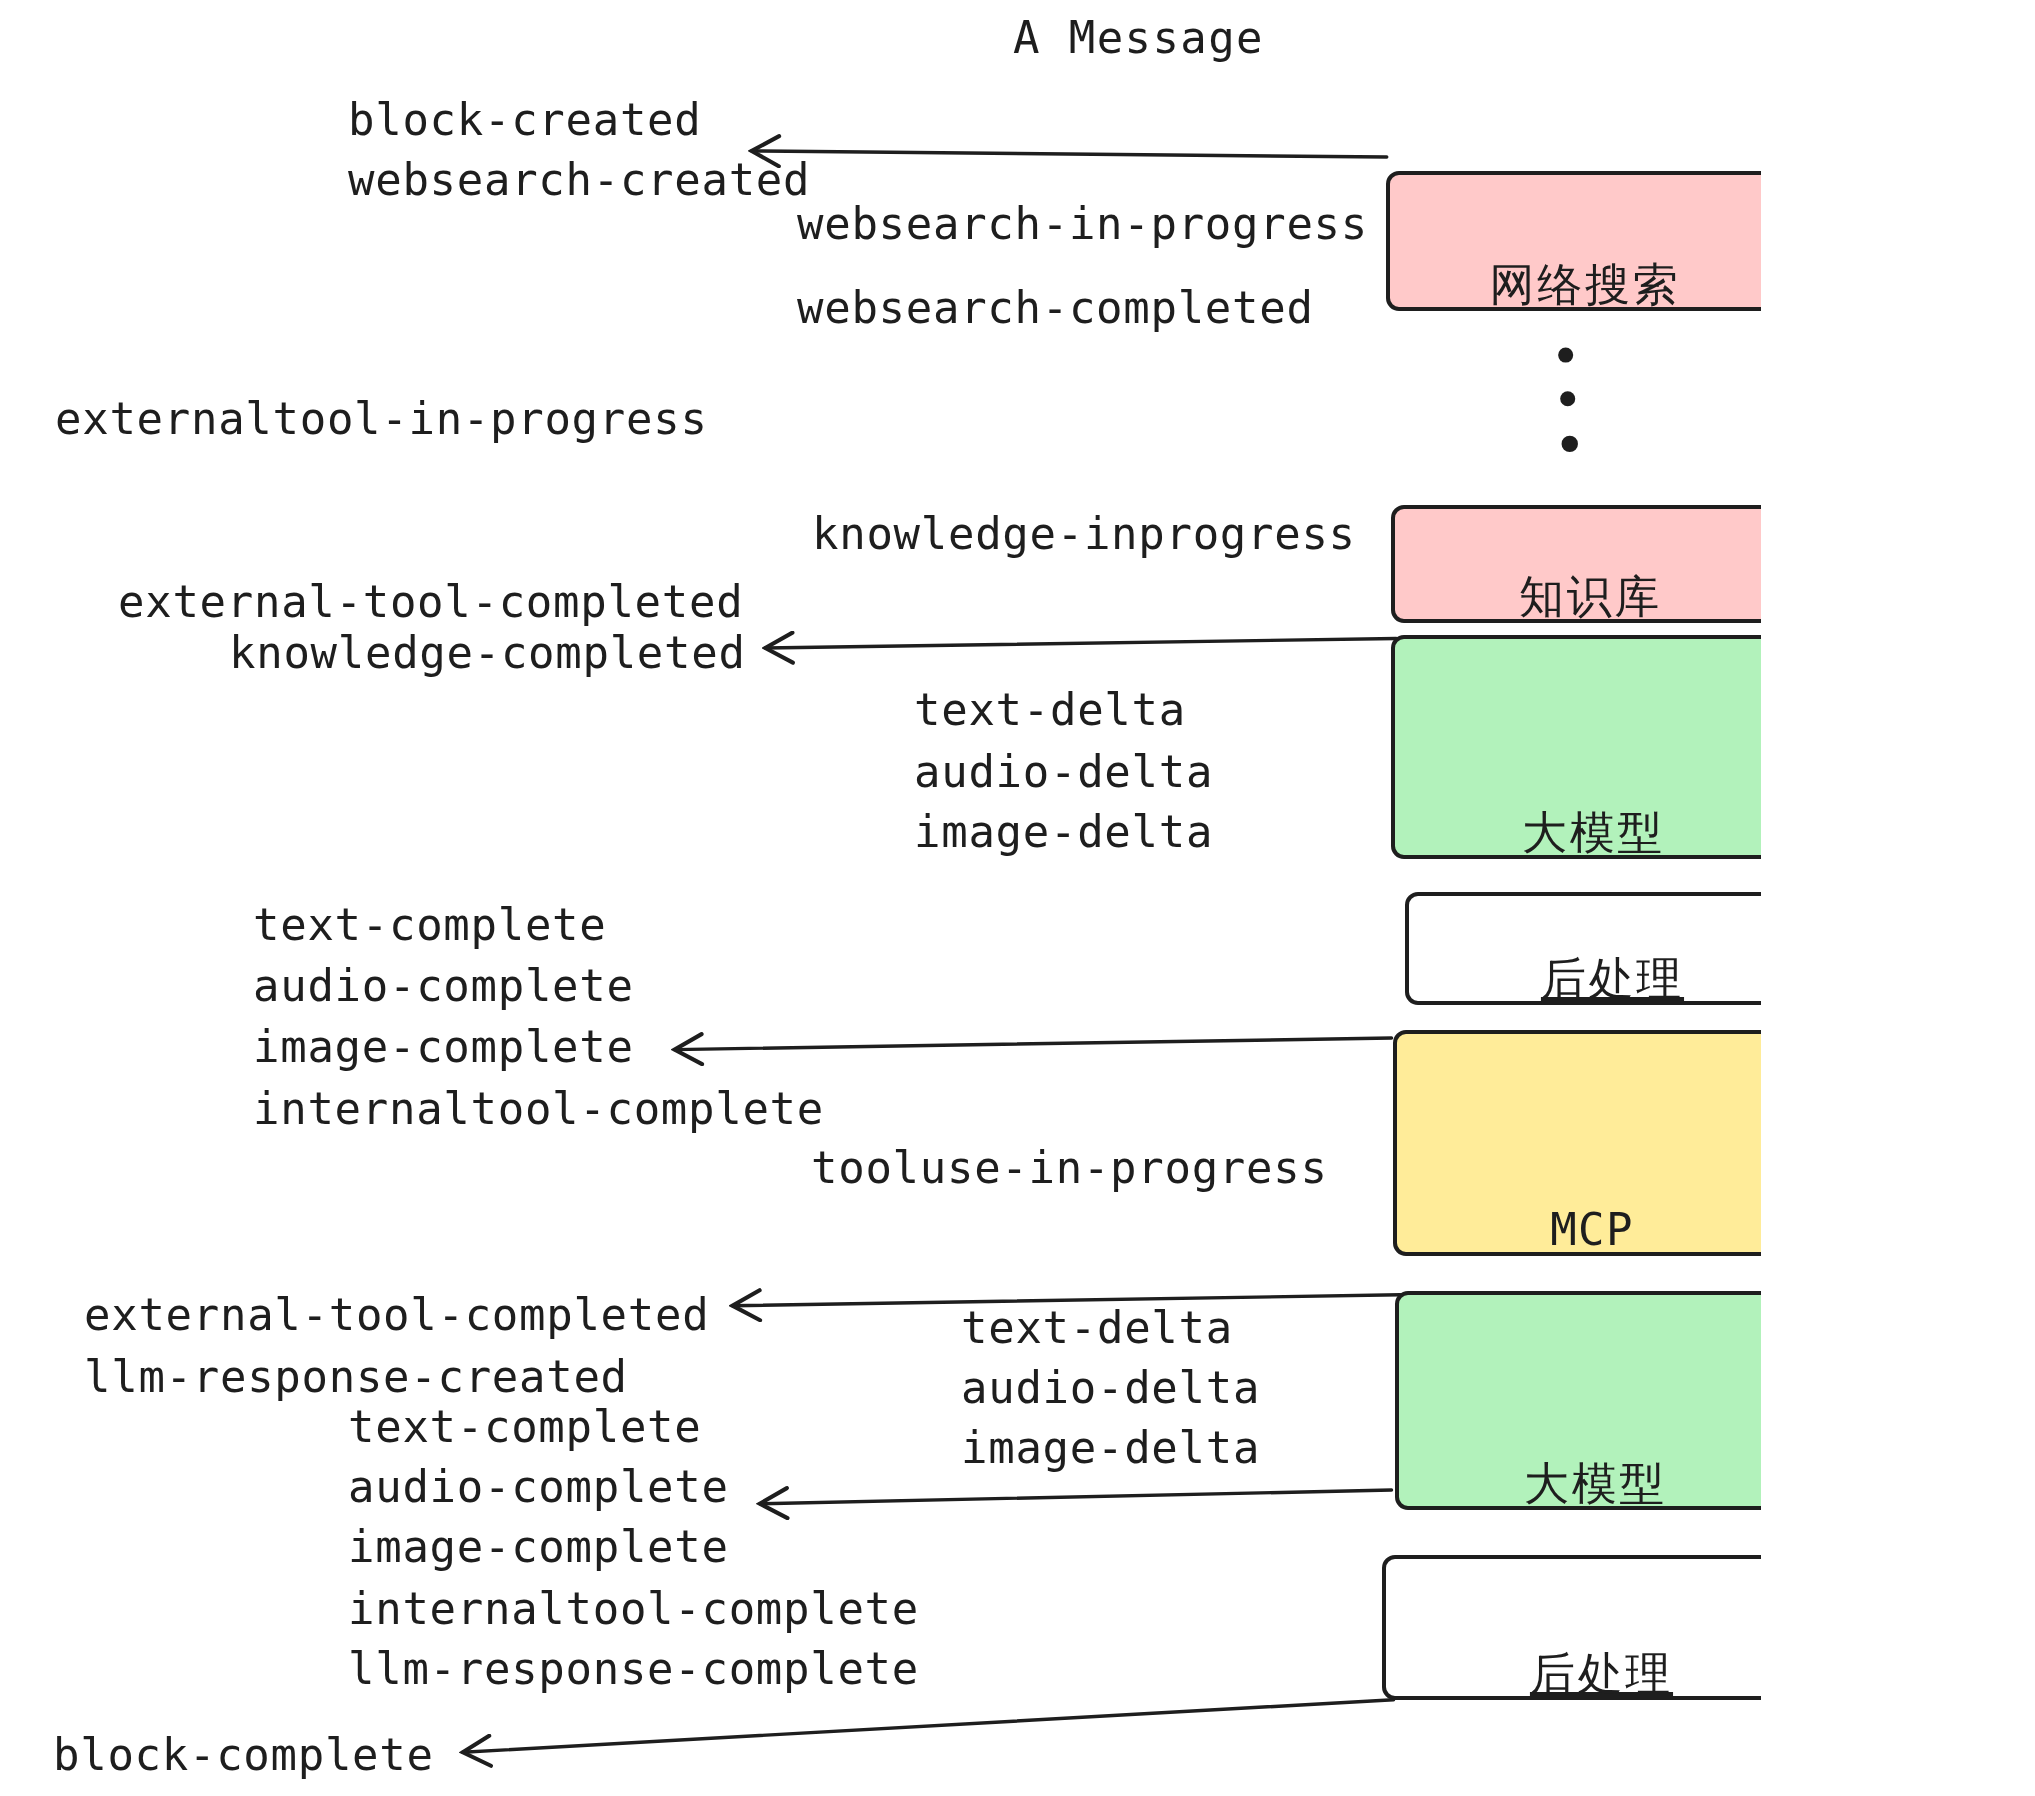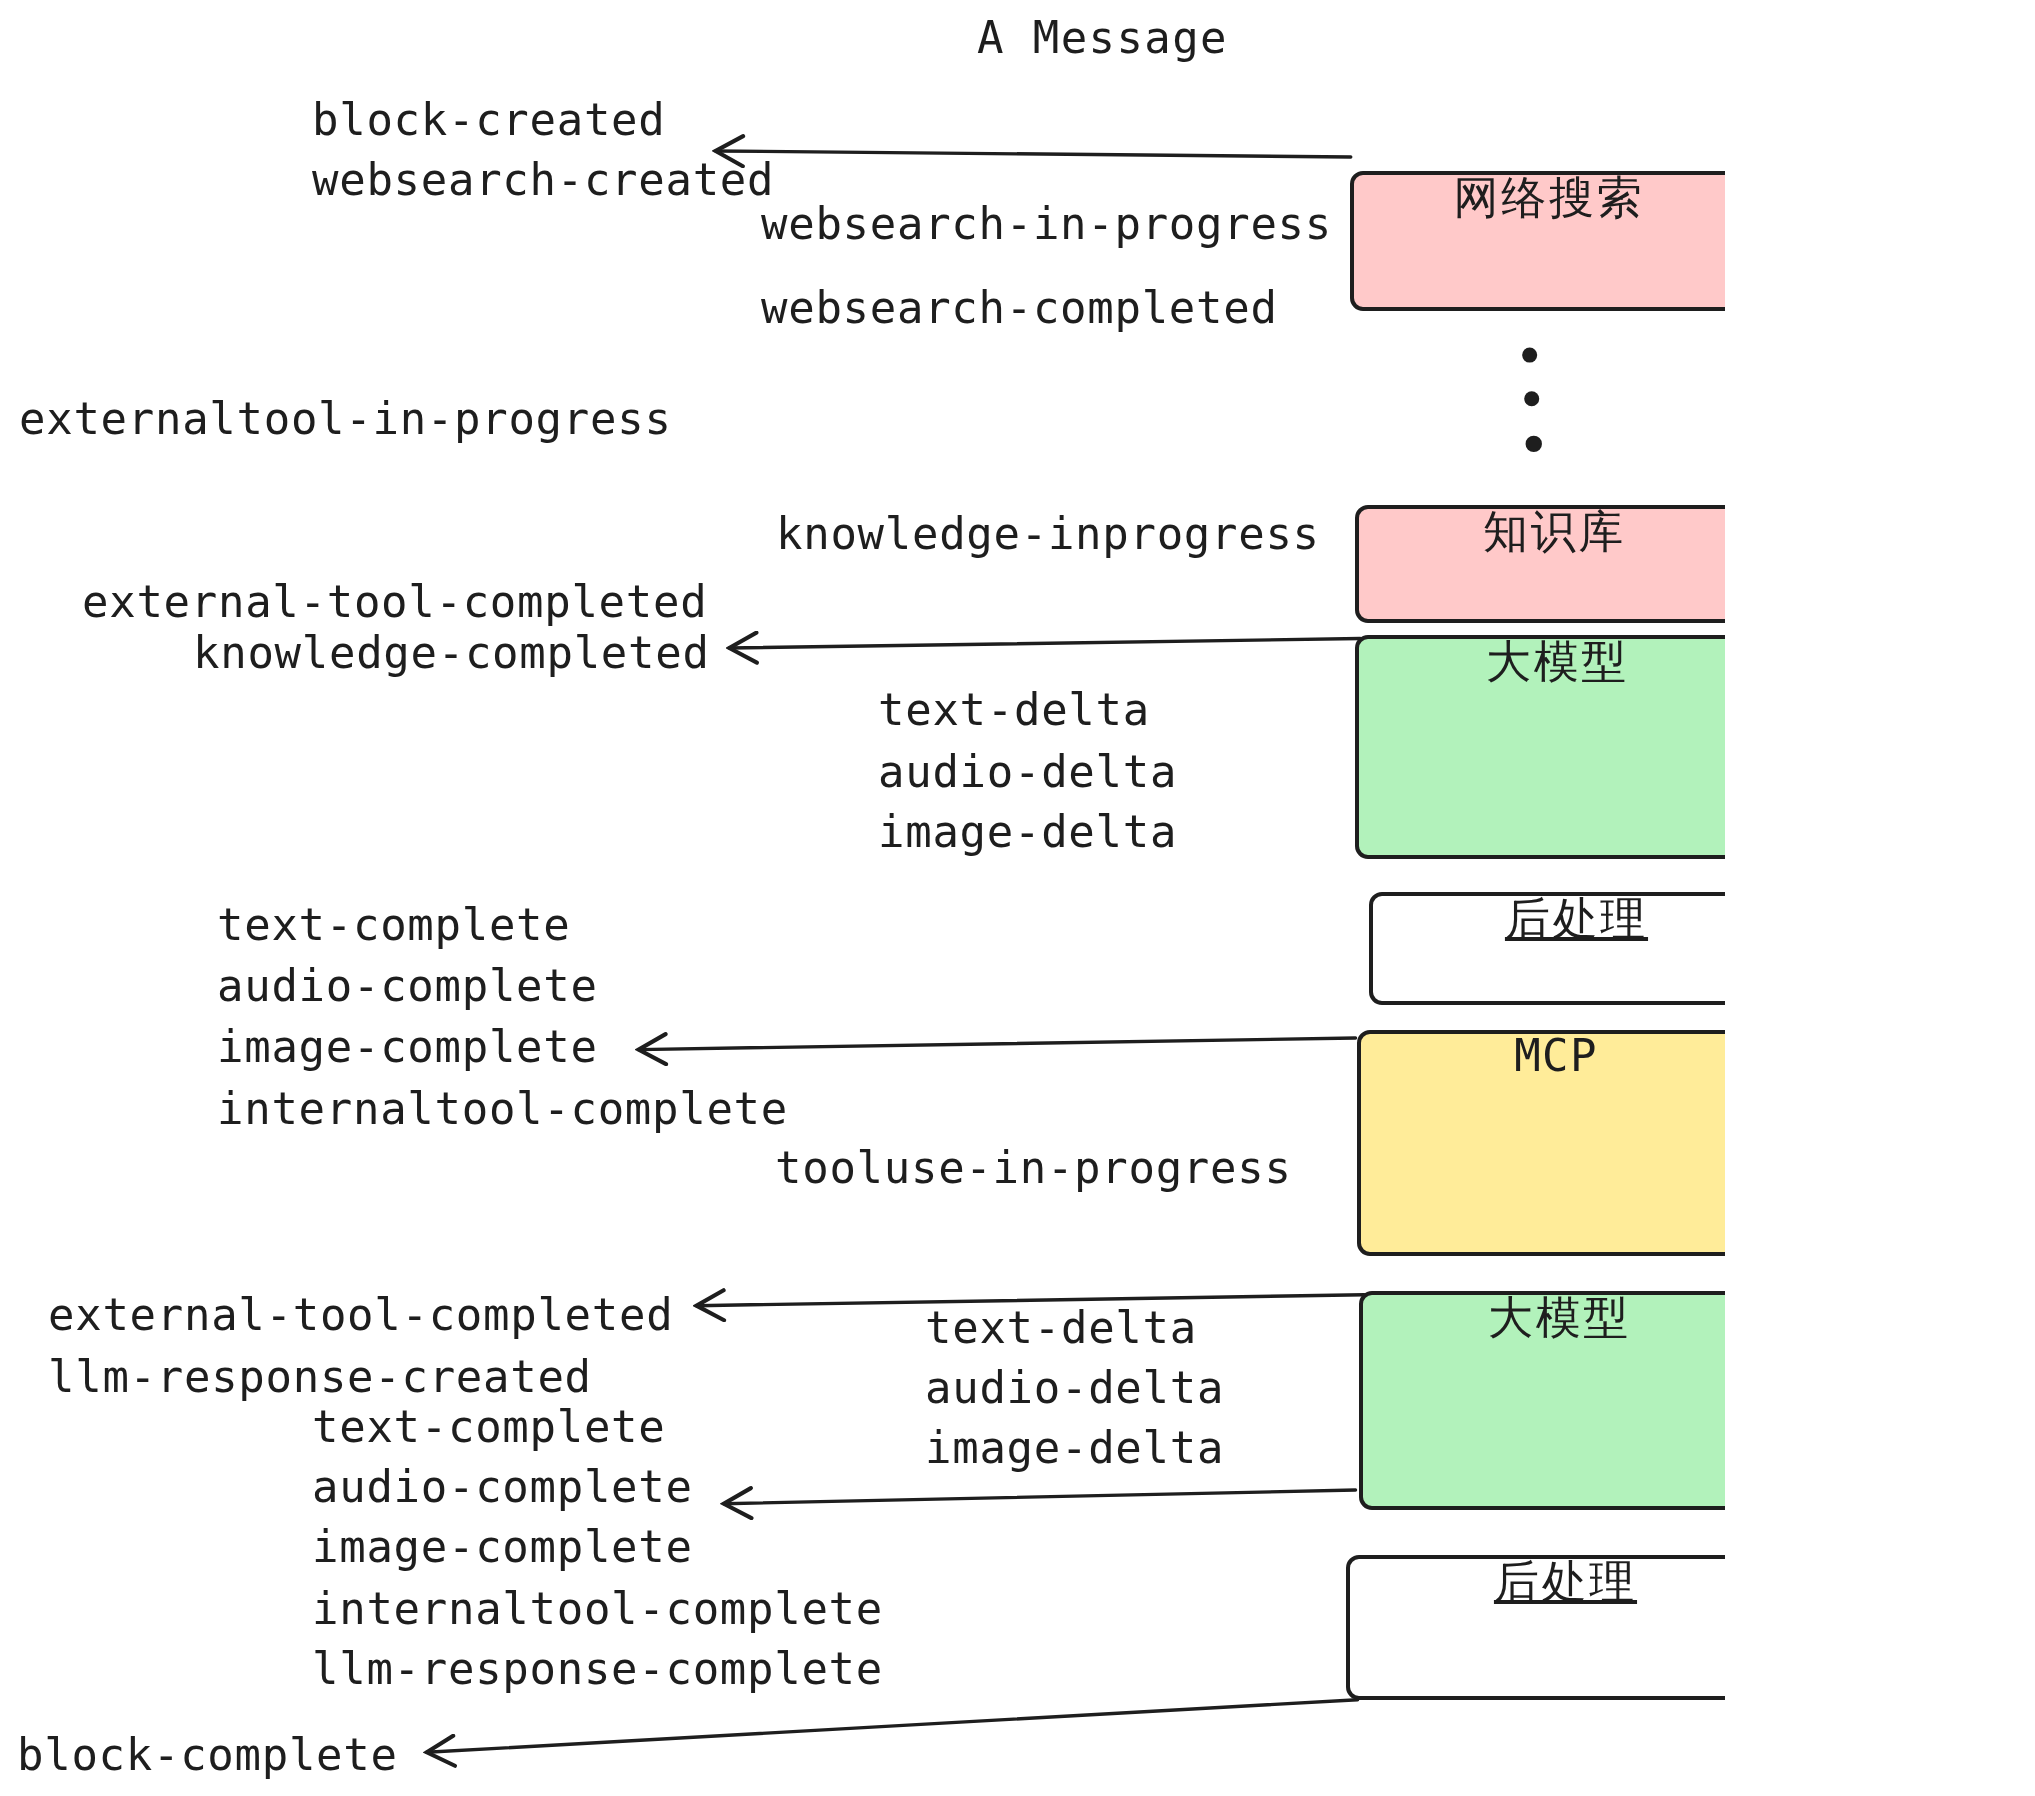--- a/index.html
+++ b/index.html
@@ -2,33 +2,33 @@
 <html style="--color-pink: #ffc9c9; --color-green: #b2f2bb; --color-yellow: #ffec99; --color-white: #ffffff; --color-ink: #1e1e1e; --color-bg: #ffffff;font-size:11px"><head>
 <meta charset="utf-8">
 <style>
   :root{
     --color-pink:#ffc9c9; --color-green:#b2f2bb; --color-yellow:#ffec99;
     --color-white:#ffffff; --color-ink:#1e1e1e; --color-bg:#ffffff;
   }
   html,body{margin:0;padding:0;background:var(--color-bg);}
   #canvas{
     position:relative; width:1725px; height:1796px; background:var(--color-bg);
-    font-family:"DejaVu Sans Mono", monospace; color:var(--color-ink); overflow:hidden;
+    font-family:"DejaVu Sans Mono", monospace; color:var(--color-ink); overflow:hidden;margin-left:36px;
   }
   .evt{
     position:absolute; white-space:nowrap; font:44px/1.05 "DejaVu Sans Mono", monospace;
     letter-spacing:0.7px; color:var(--color-ink);
   }
   .title{
     position:absolute; white-space:nowrap; font:44px/1.05 "DejaVu Sans Mono", monospace;
     letter-spacing:1.4px; color:var(--color-ink);
   }
   .box{
     position:absolute; box-sizing:border-box; border:4.1px solid var(--color-ink);
-    border-radius:13px; display:flex; align-items:flex-start; justify-content:center;
+    border-radius:13px; display:flex; align-items:flex-end; justify-content:center;
   }
   .box .lbl{
     font:45px/1 "DejaVu Sans", sans-serif; letter-spacing:2.7px; color:var(--color-ink);
     white-space:nowrap;
   }
   .box .lbl.mono{ font:44px/1 "DejaVu Sans Mono", monospace; letter-spacing:1.4px; }
   .pink{ background:var(--color-pink); }
   .green{ background:var(--color-green); }
   .yellow{ background:var(--color-yellow); }
   .white{ background:var(--color-white);text-decoration:underline; }

